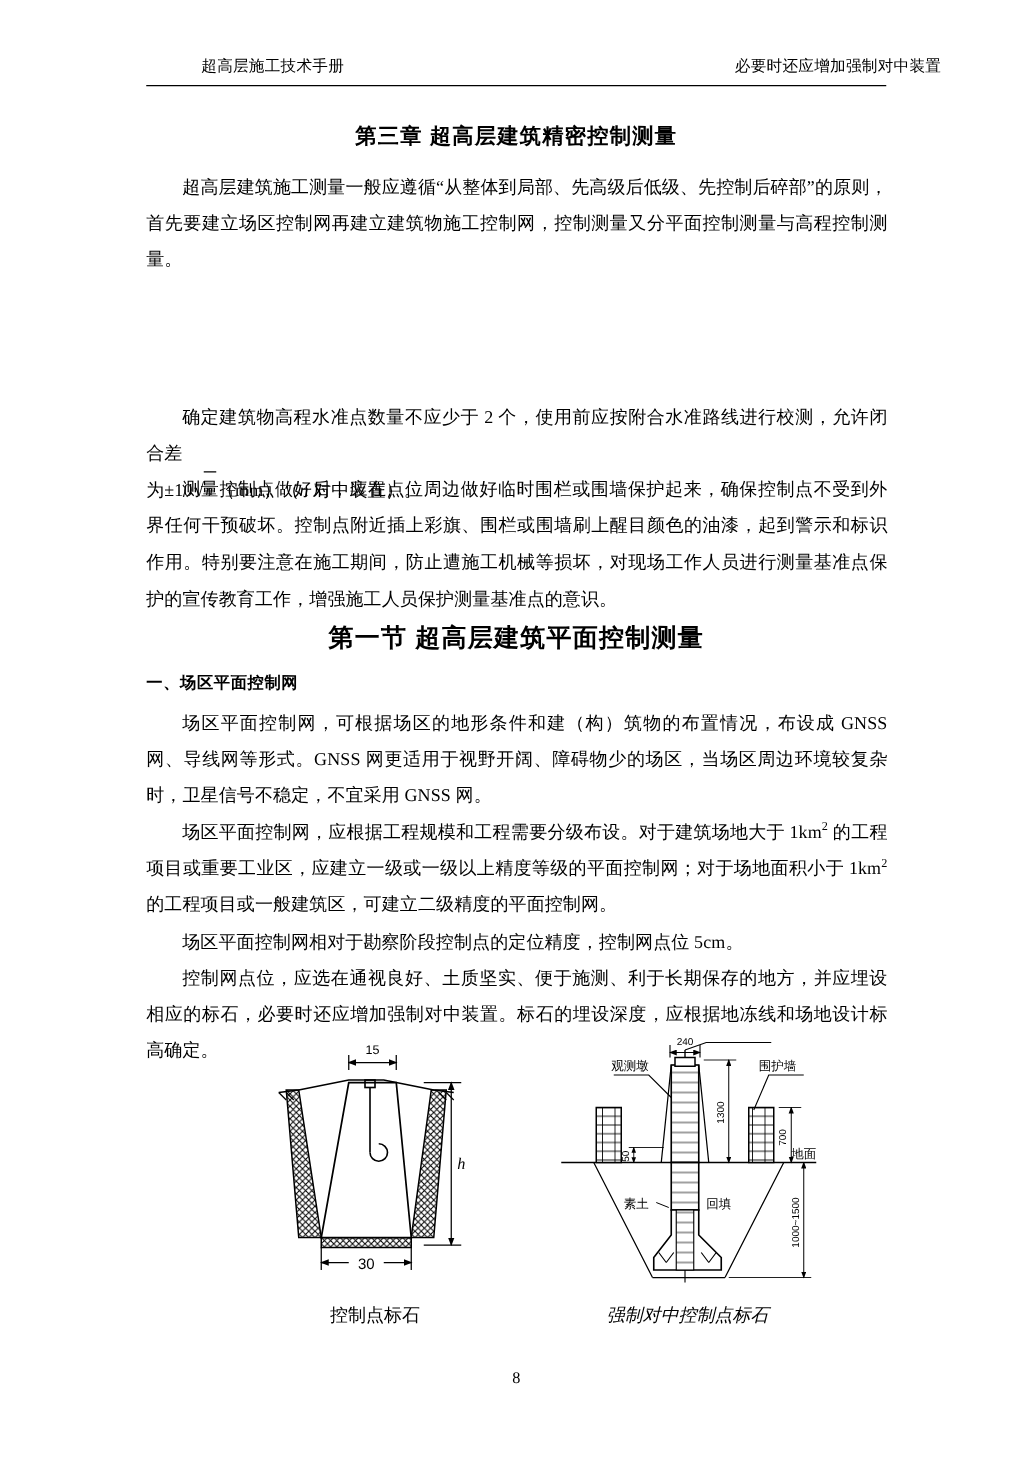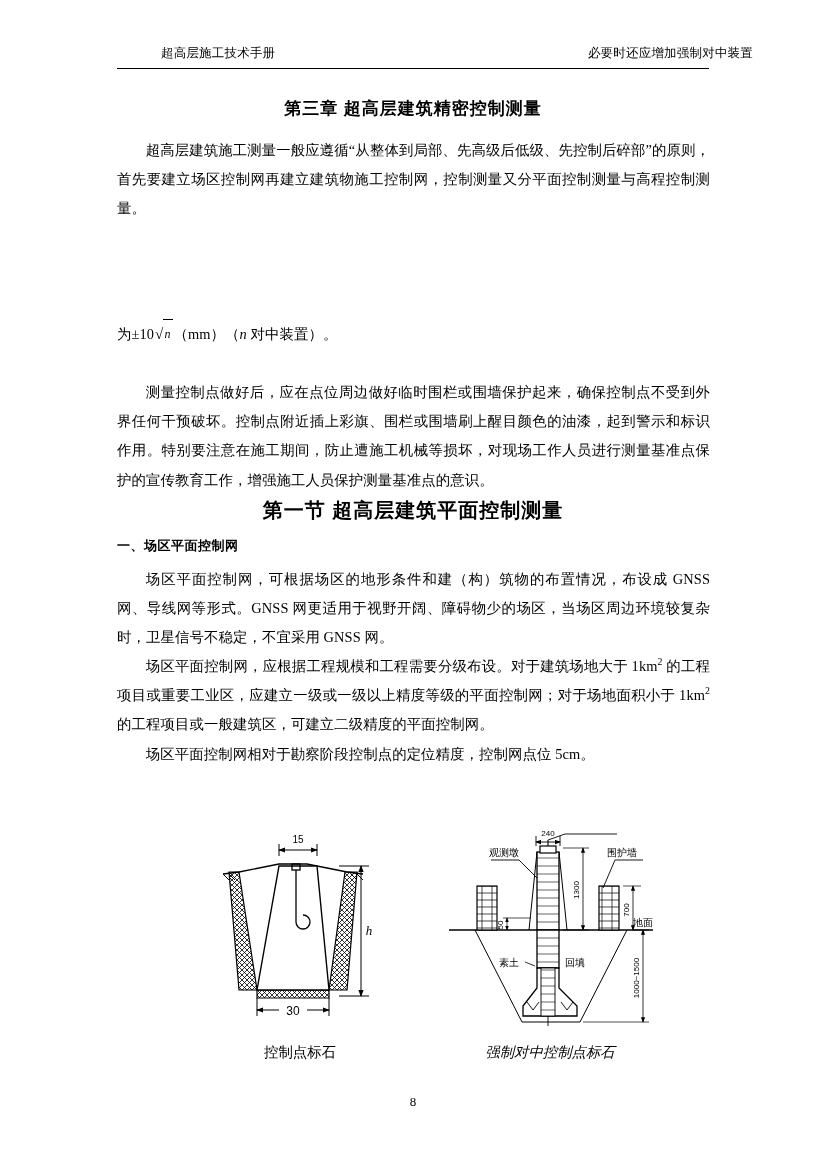--- a/index.html
+++ b/index.html
@@ -168,20 +168,21 @@
   <div class="header-rule"></div>
 
   <div class="chapter-title">第三章  超高层建筑精密控制测量</div>
 
   <div class="body-block blk1">
     <p>超高层建筑施工测量一般应遵循“从整体到局部、先高级后低级、先控制后碎部”的原则，首先要建立场区控制网再建立建筑物施工控制网，控制测量又分平面控制测量与高程控制测量。</p>
   </div>
 
 
   <div class="body-block blk3">
+    <p><span>确定建筑物高程水准点数量不应少于 2 个，使用前应按附合水准路线进行校测，允许闭合差</span></p>
     <div style="text-indent:0;">
       <span>为±10</span><span class="sqrt-wrap"><span class="sqrt-sym">√</span><span class="sqrt-rad">n</span></span><span>（mm）（</span><span class="ital">n</span><span> 对中装置）。</span>
     </div>
   </div>
 
   <div class="body-block blk4">
     <p>测量控制点做好后，应在点位周边做好临时围栏或围墙保护起来，确保控制点不受到外界任何干预破坏。控制点附近插上彩旗、围栏或围墙刷上醒目颜色的油漆，起到警示和标识作用。特别要注意在施工期间，防止遭施工机械等损坏，对现场工作人员进行测量基准点保护的宣传教育工作，增强施工人员保护测量基准点的意识。</p>
   </div>
 
   <div class="section-title">第一节  超高层建筑平面控制测量</div>
@@ -192,20 +193,23 @@
   </div>
 
   <div class="body-block blk6">
     <p><span>场区平面控制网，应根据工程规模和工程需要分级布设。对于建筑场地大于 1km</span><sup class="sup">2</sup><span> 的工程项目或重要工业区，应建立一级或一级以上精度等级的平面控制网；对于场地面积小于 1km</span><sup class="sup">2</sup><span> 的工程项目或一般建筑区，可建立二级精度的平面控制网。</span></p>
   </div>
 
   <div class="body-block blk7">
     <p>场区平面控制网相对于勘察阶段控制点的定位精度，控制网点位 5cm。</p>
   </div>
 
+  <div class="body-block blk8">
+    <p>控制网点位，应选在通视良好、土质坚实、便于施测、利于长期保存的地方，并应埋设相应的标石，必要时还应增加强制对中装置。标石的埋设深度，应根据地冻线和场地设计标高确定。</p>
+  </div>
 
   <div class="figure-area">
 
     <svg class="fig fig-left" width="180" height="210" viewBox="0 0 180 210">
       <defs>
         <pattern id="hatchL" width="6" height="6" patternUnits="userSpaceOnUse" patternTransform="rotate(40)">
           <line x1="0" y1="0" x2="0" y2="6" stroke="#000" stroke-width="1.1"></line>
         </pattern>
         <pattern id="hatchX" width="5" height="5" patternUnits="userSpaceOnUse">
           <path d="M0,0 L5,5 M5,0 L0,5" stroke="#000" stroke-width="0.8"></path>

